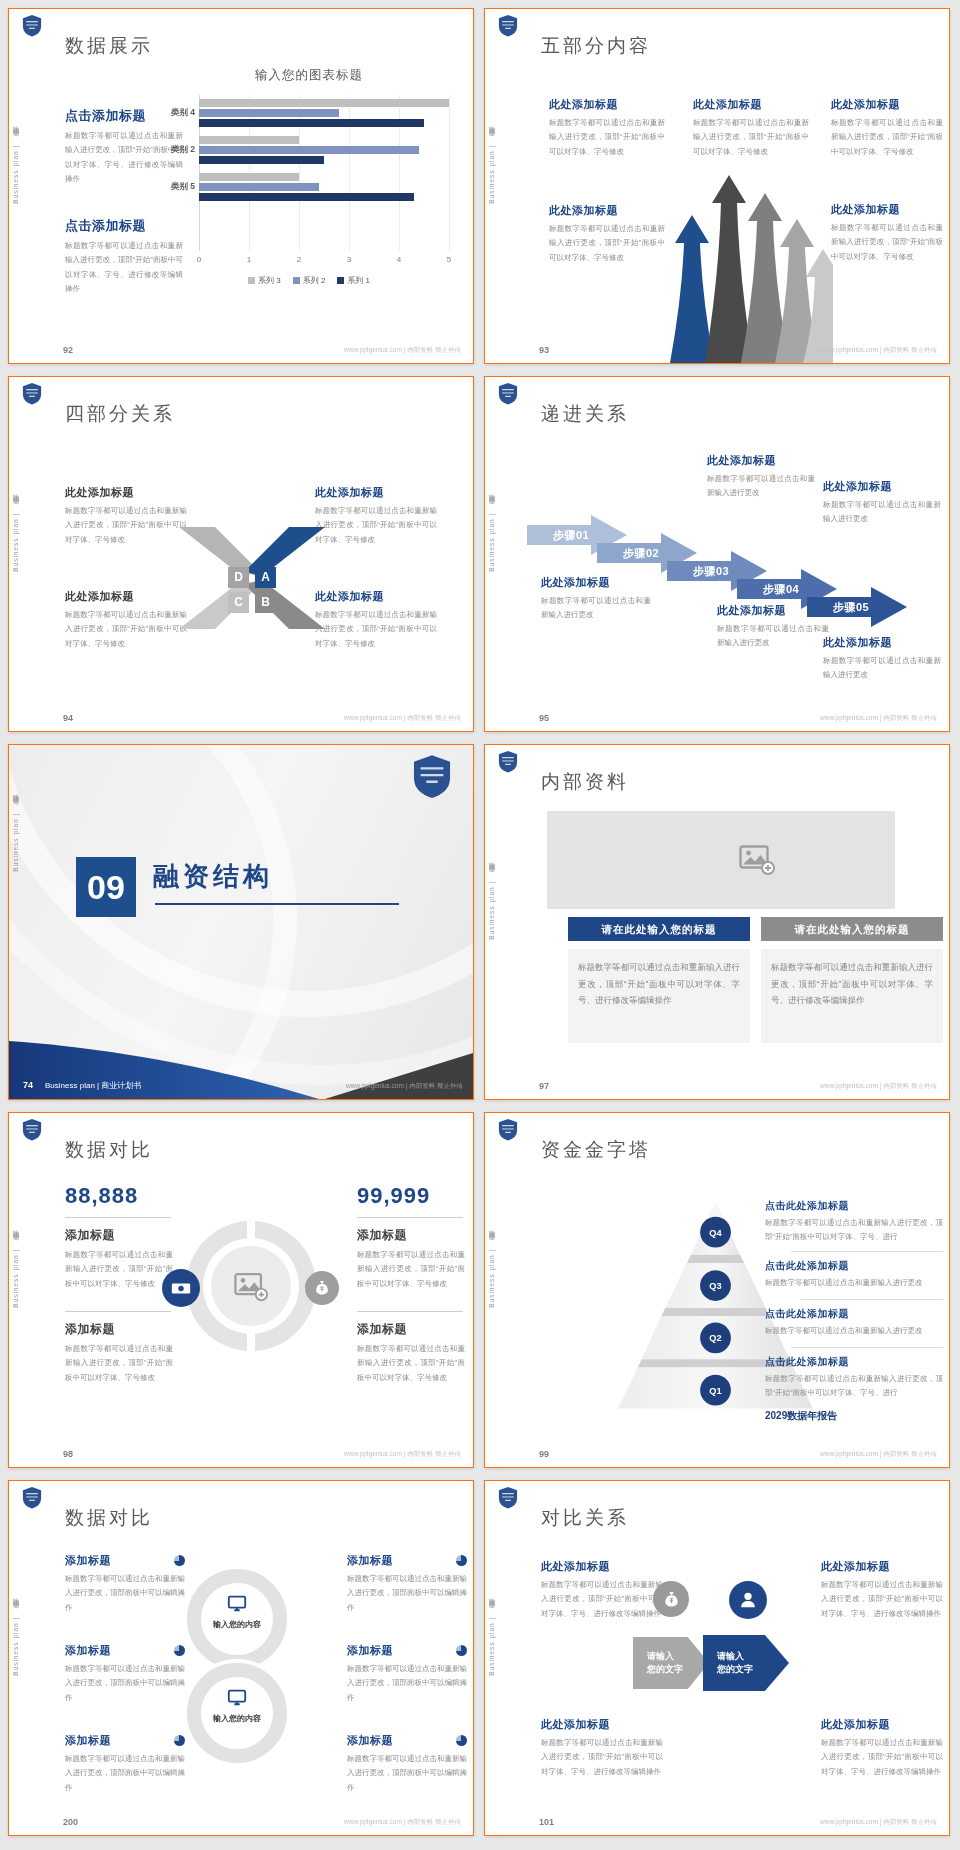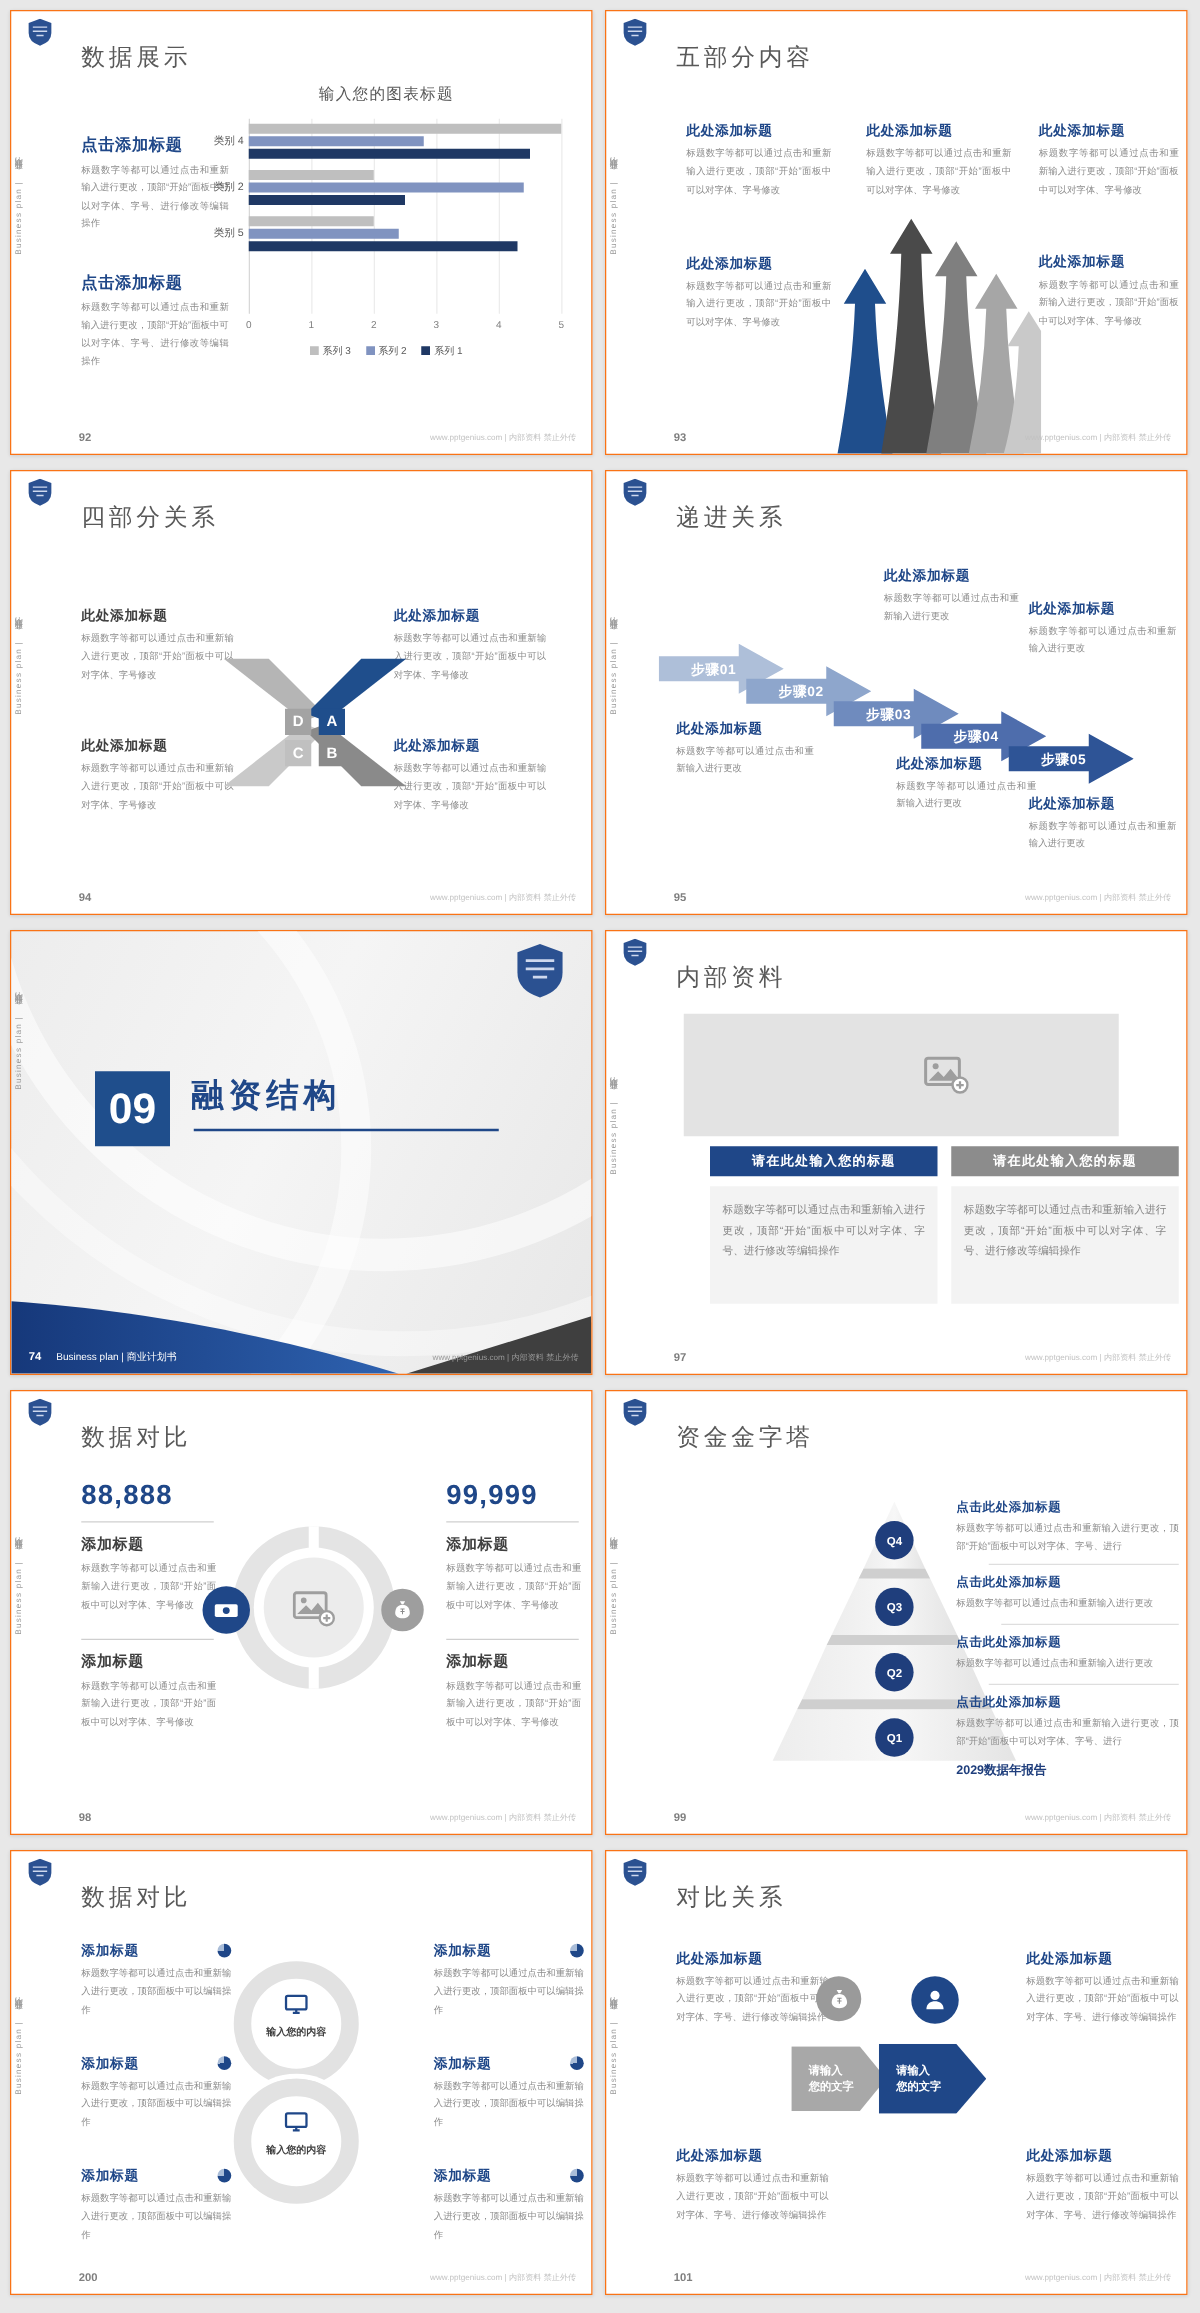--- a/index.html
+++ b/index.html
@@ -22,21 +22,21 @@
 
   .rule{position:absolute;height:1px;background:#cfcfcf;}
   .bignum{position:absolute;font-size:22px;font-weight:bold;color:#1f4788;letter-spacing:1px;}
 
   
   .chart-title{position:absolute;left:150px;top:58px;width:300px;text-align:center;font-size:12.5px;color:#595959;letter-spacing:1px;}
   .plot-grid{position:absolute;left:190px;top:86px;width:250px;height:156px;}
   .gridline{position:absolute;top:0;width:1px;height:100%;background:#ececec;}
   .chart-rows{position:absolute;left:150px;top:90px;width:300px;}
   .cat-group{display:flex;align-items:center;margin-bottom:9px;}
-  .cat-label{width:36px;text-align:right;margin-right:4px;font-size:8.5px;color:#595959;flex:none;}
+  .cat-label{width:36px;text-align:right;margin-right:4px;font-size:8.5px;color:#595959;flex:none;font-weight:bold;}
   .cat-bars{flex:1;}
   .bar{height:8px;margin-bottom:2px;}
   .bar:last-child{margin-bottom:0;}
   .xticks{position:absolute;left:0;top:246px;width:464px;height:10px;}
   .xtick{position:absolute;width:20px;text-align:center;font-size:8px;color:#7f7f7f;}
   .legend{position:absolute;left:150px;top:266px;width:300px;text-align:center;font-size:8px;color:#595959;}
   .leg-item{display:inline-flex;align-items:center;margin:0 6px;}
   .leg-sw{width:7px;height:7px;display:inline-block;margin-right:3px;}
 
   

